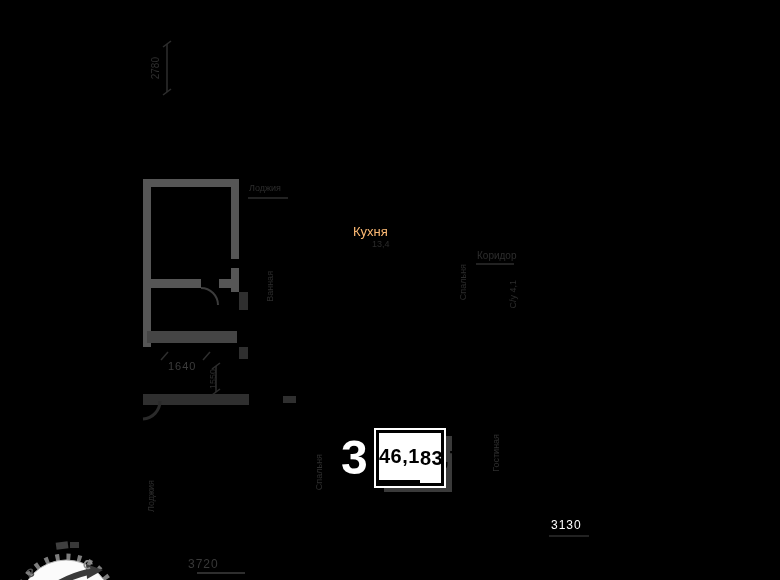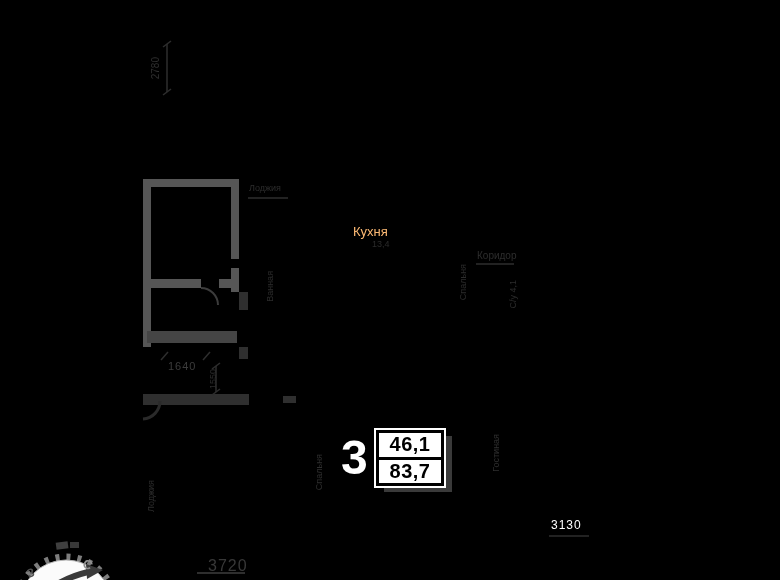--- a/index.html
+++ b/index.html
@@ -11,21 +11,21 @@
   .lbl { position:absolute; color:#2d2d2d; font-size:9px; line-height:1; white-space:nowrap; }
   .vbox { position:absolute; display:flex; align-items:center; justify-content:center; }
   .vtxt { writing-mode:vertical-rl; transform:rotate(180deg); white-space:nowrap; }
   .badge-digit {
     position:absolute; left:341px; top:434px; color:#ffffff;
     font-size:48px; font-weight:bold; line-height:1;
   }
   .badge-box {
     position:absolute; left:376px; top:430px; width:62px; height:50px;
     background:#ffffff; border:3px solid #000000; outline:2px solid #ffffff;
-    box-shadow:8px 6px 0 #3a3a3a; display:flex; flex-direction:column;
+    box-shadow:8px 6px 0 #3a3a3a; display:flex; flex-direction:row;
   }
   .badge-cell {
     flex:1; display:flex; align-items:center; justify-content:center;
     color:#000000; font-size:20px; font-weight:bold; letter-spacing:0.5px;
   }
   .badge-cell.top { border-bottom:3px solid #000000; }
   .compass-letter { position:absolute; font-weight:bold; line-height:1; }
 </style>
 </head>
 <body>
@@ -112,21 +112,21 @@
   <div class="vbox" style="left:142px; top:476px; width:18px; height:40px;">
     <span class="vtxt lbl" style="position:static; color:#2c2c2c;">Лоджия</span>
   </div>
 
   <div class="lbl" style="left:168px; top:361px; font-size:11px; color:#3c3c3c; letter-spacing:1px;">1640</div>
 
   <div class="vbox" style="left:206px; top:362px; width:14px; height:34px;">
     <span class="vtxt lbl" style="position:static; color:#2c2c2c;">1550</span>
   </div>
 
-  <div class="lbl" style="left:208px; top:558px; font-size:16px; color:#383838; letter-spacing:1px;">3720</div>
+  <div class="lbl" style="left:188px; top:558px; font-size:12px; color:#383838; letter-spacing:1px;">3720</div>
 
   <div class="lbl" style="left:551px; top:519px; font-size:12px; color:#ffffff; letter-spacing:1px;">3130</div>
 
   <div>
     <div class="badge-digit">3</div>
     <div class="badge-box">
       <div class="badge-cell top">46,1</div>
       <div class="badge-cell">83,7</div>
     </div>
   </div>

